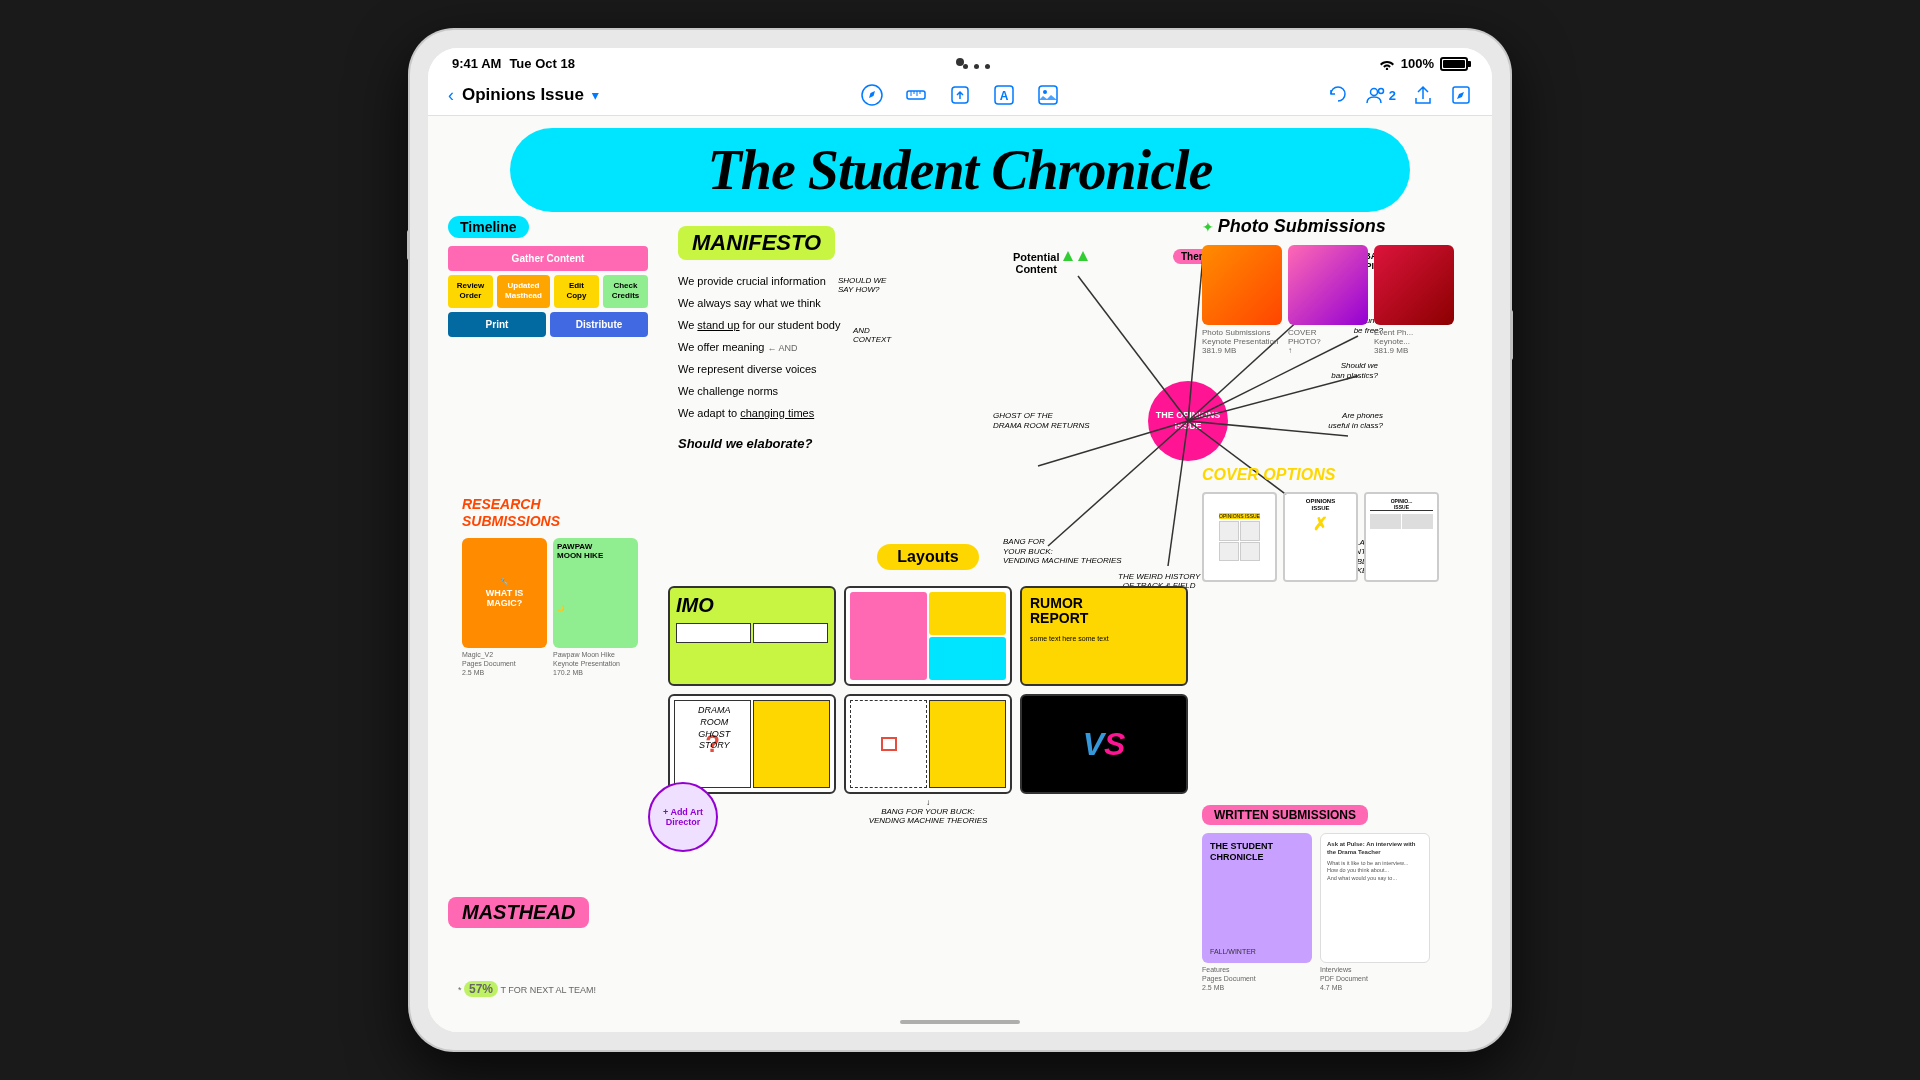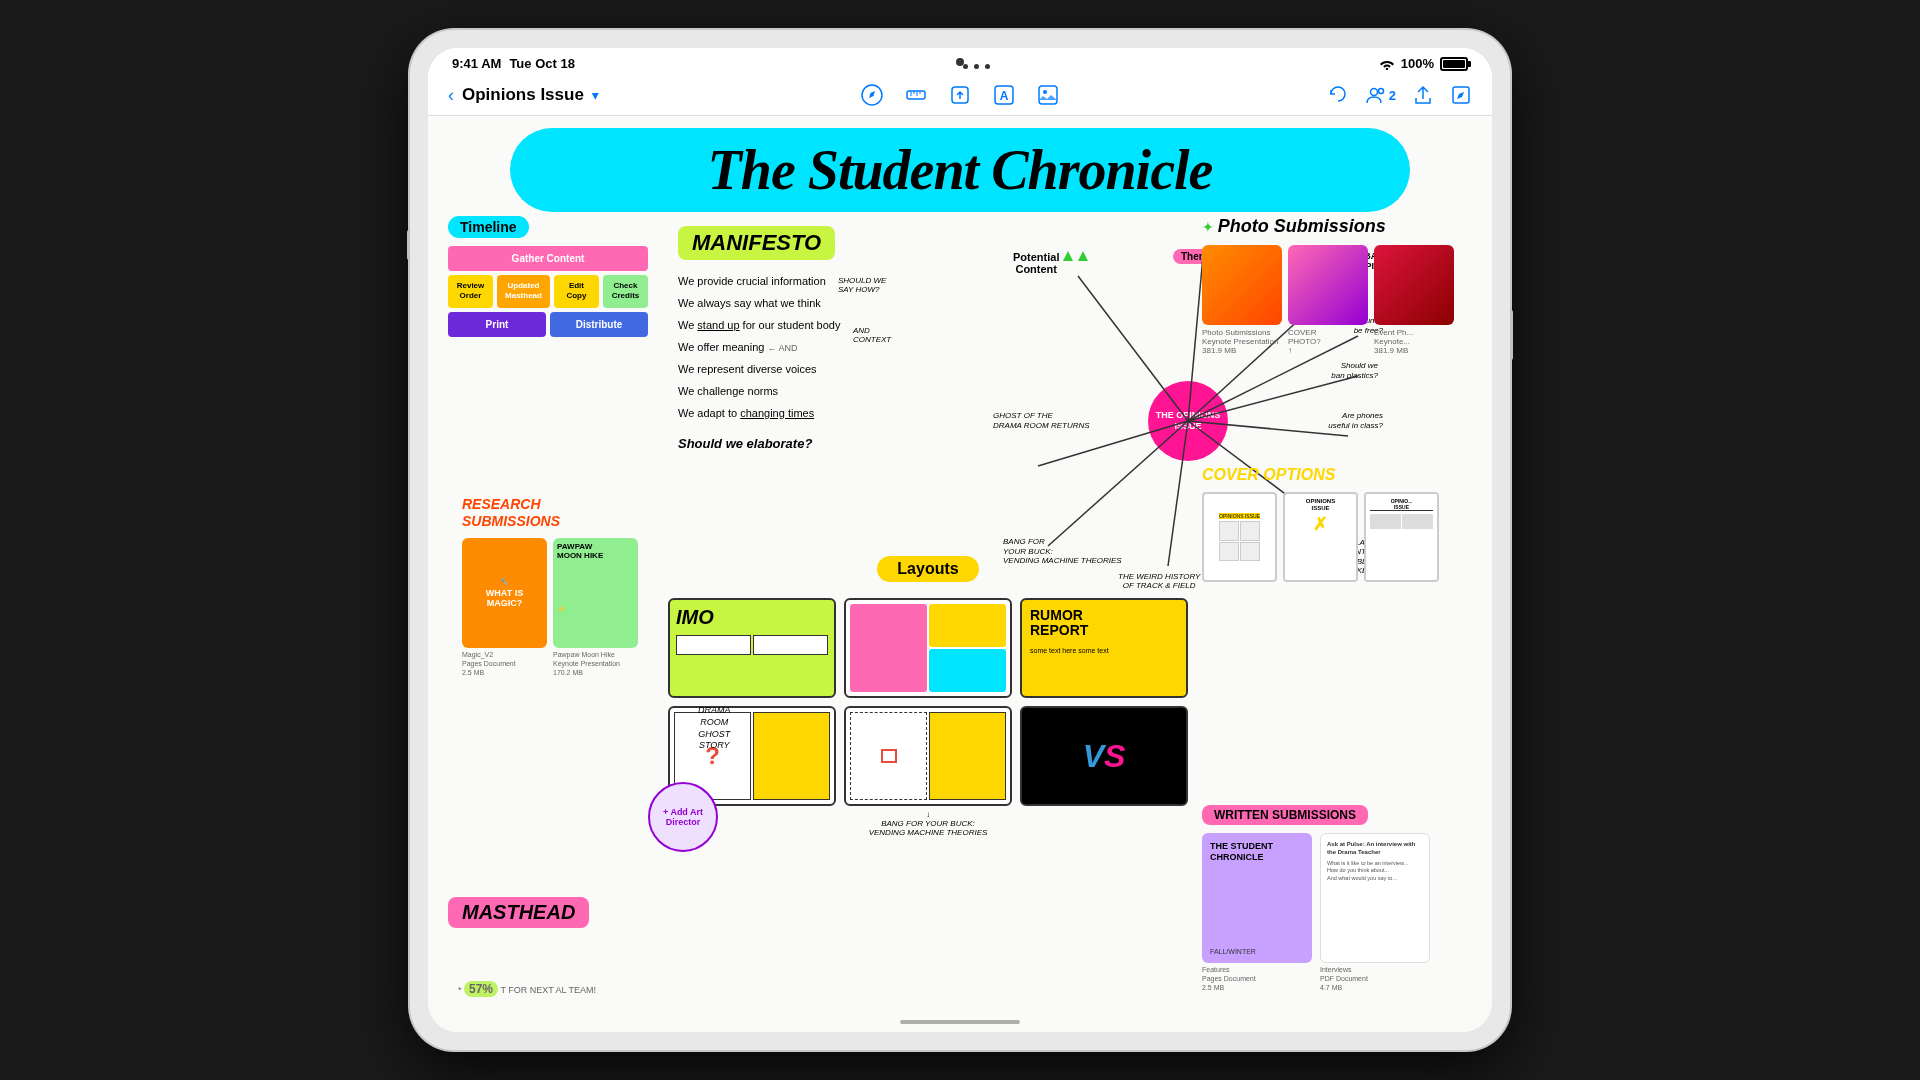--- a/index.html
+++ b/index.html
@@ -243,21 +243,21 @@
       justify-content: center;
       font-size: 7px;
       text-align: center;
       position: relative;
       overflow: hidden;
     }
 
     
     .layouts-section {
       position: absolute;
-      top: 440px;
+      top: 428px;
       left: 240px;
       width: 520px;
     }
     .layouts-label {
       background: #ffd700;
       border-radius: 20px;
       padding: 4px 20px;
       font-size: 16px;
       font-weight: 900;
       display: inline-block;
@@ -380,21 +380,21 @@
     .sticky {
       padding: 6px 8px;
       border-radius: 4px;
       font-size: 10px;
       font-weight: 600;
       text-align: center;
       line-height: 1.3;
     }
     .sticky-yellow { background: #ffd700; }
     .sticky-pink { background: #ff69b4; color: #fff; }
-    .sticky-teal { background: #6d28d9; color: #fff; }
+    .sticky-teal { background: #0369a1; color: #fff; }
     .sticky-blue { background: #4169e1; color: #fff; }
 
     
     .camera-dot {
       position: absolute;
       top: 10px;
       left: 50%;
       transform: translateX(-50%);
       width: 8px;
       height: 8px;

